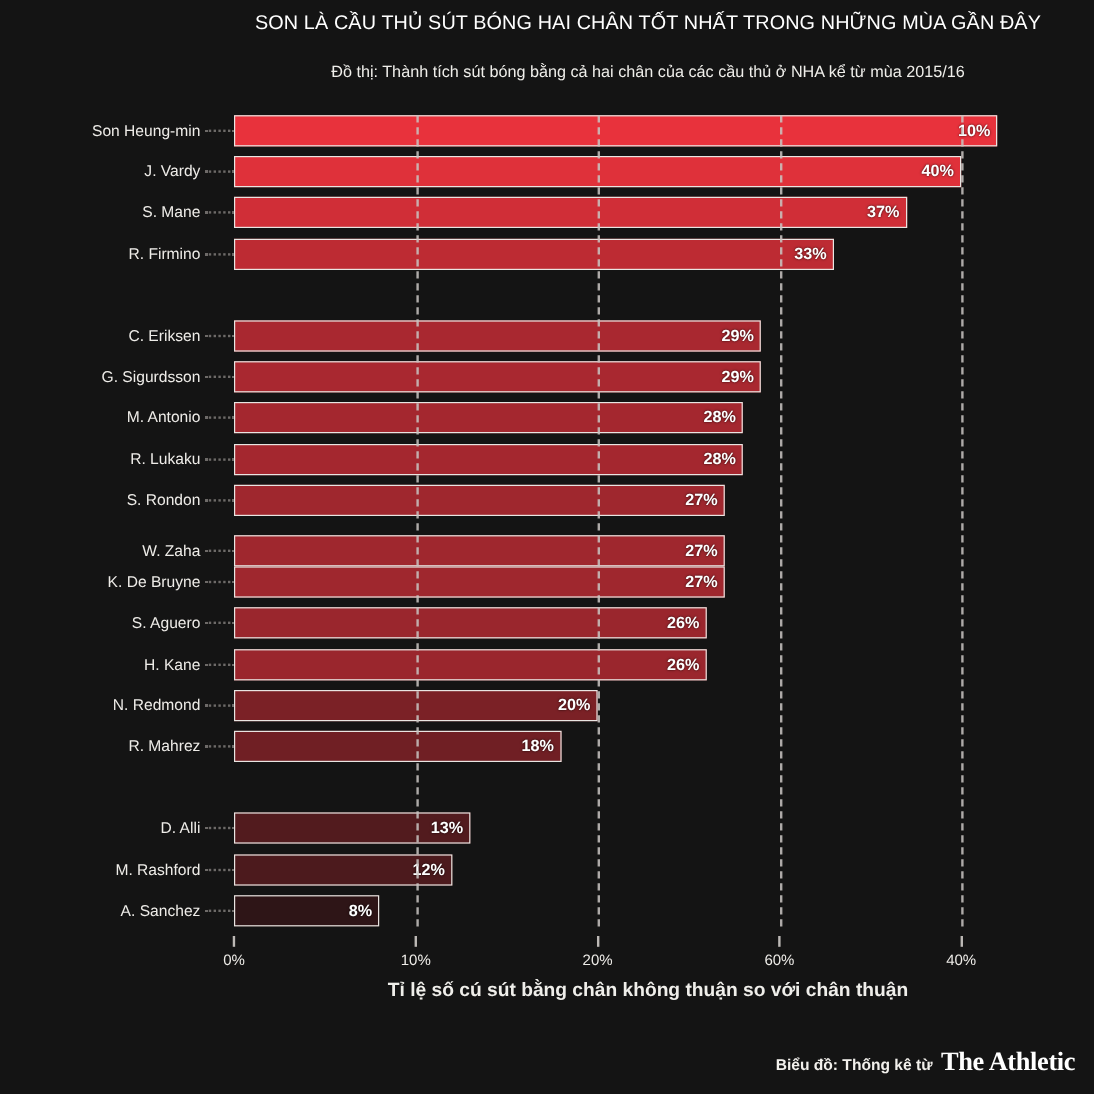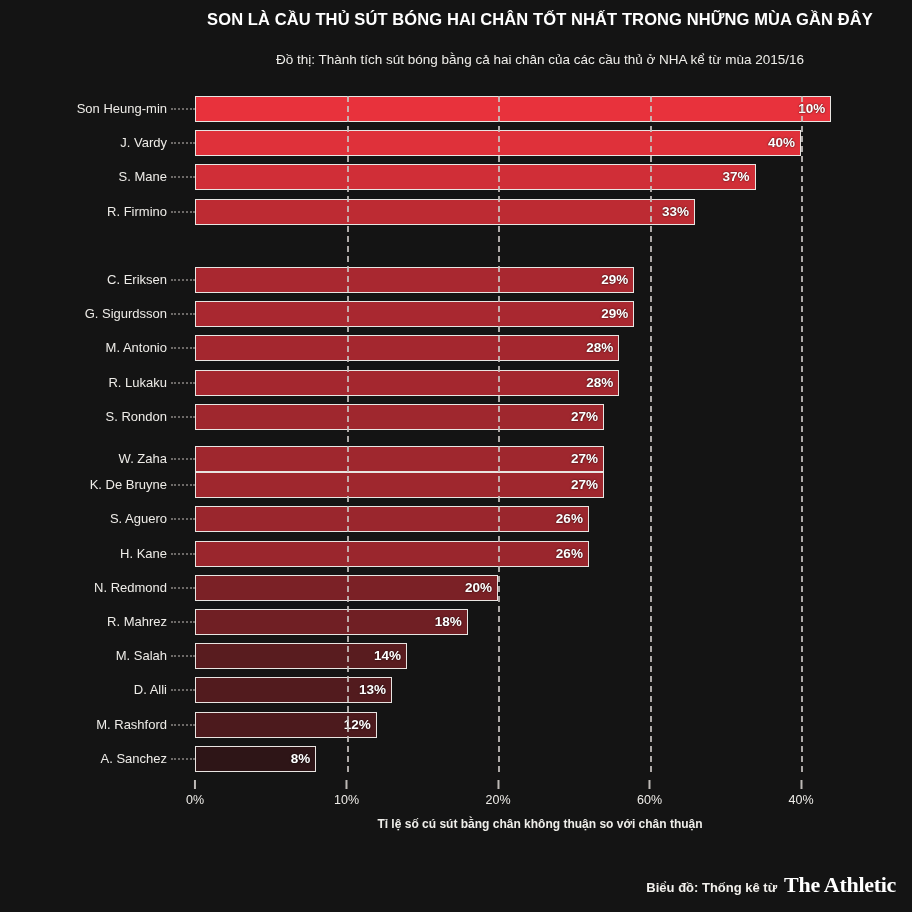--- a/index.html
+++ b/index.html
@@ -23,21 +23,21 @@
     height: 912px;
   }
 
   
   .title {
     position: absolute;
     left: 180px;
     top: 10px;
     width: 720px;
     font-size: 16.5px;
-    font-weight: bold;
+    font-weight: normal;
     letter-spacing: 0.1px;
     color: #ffffff;
     text-align: center;
     white-space: nowrap;
   }
   .subtitle {
     position: absolute;
     left: 180px;
     top: 52px;
     width: 720px;
@@ -149,21 +149,21 @@
     font-size: 12.5px;
     color: #eeece8;
     white-space: nowrap;
   }
   .axis-title {
     position: absolute;
     left: 180px;
     top: 817px;
     width: 720px;
     text-align: center;
-    font-size: 12px;
+    font-size: 16px;
     font-weight: bold;
     color: #efeeea;
     white-space: nowrap;
   }
 
   
   .footer {
     position: absolute;
     right: 16px;
     bottom: 14px;
@@ -279,26 +279,20 @@
           <div class="leader"></div>
           <div class="bar" style="width: 303px; background: rgb(123, 33, 38);"></div>
           <div class="bar-value" style="left: 257px; width: 40px; text-align: right;">20%</div>
         </div>
         <div class="row" style="top: 513px;">
           <div class="row-label">R. Mahrez</div>
           <div class="leader"></div>
           <div class="bar" style="width: 272.7px; background: rgb(112, 31, 36);"></div>
           <div class="bar-value" style="left: 226.7px; width: 40px; text-align: right;">18%</div>
         </div>
-        <div class="row" style="top: 547.2px;">
-          <div class="row-label">M. Salah</div>
-          <div class="leader"></div>
-          <div class="bar" style="width: 212.1px; background: rgb(89, 28, 31);"></div>
-          <div class="bar-value" style="left: 166.1px; width: 40px; text-align: right;">14%</div>
-        </div>
         <div class="row" style="top: 581.4px;">
           <div class="row-label">D. Alli</div>
           <div class="leader"></div>
           <div class="bar" style="width: 196.95px; background: rgb(82, 27, 30);"></div>
           <div class="bar-value" style="left: 150.95px; width: 40px; text-align: right;">13%</div>
         </div>
         <div class="row" style="top: 615.6px;">
           <div class="row-label">M. Rashford</div>
           <div class="leader"></div>
           <div class="bar" style="width: 181.8px; background: rgb(76, 26, 29);"></div>

